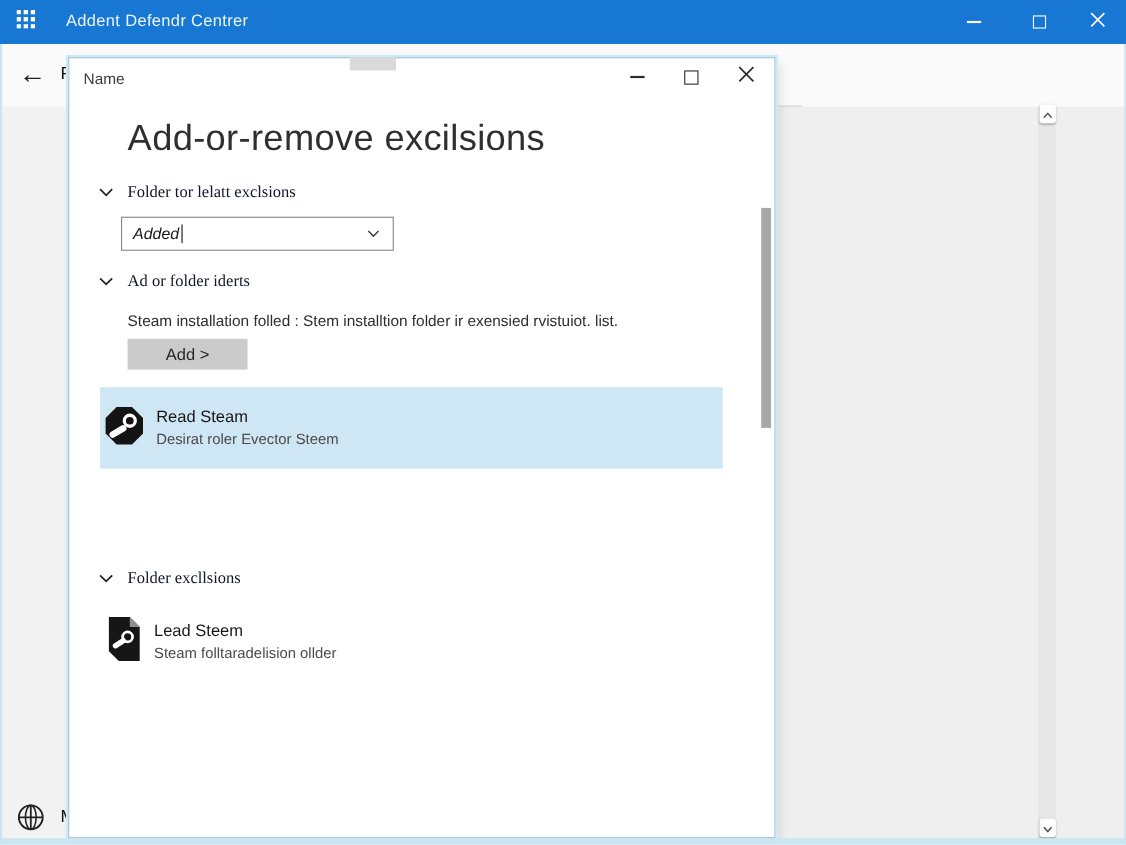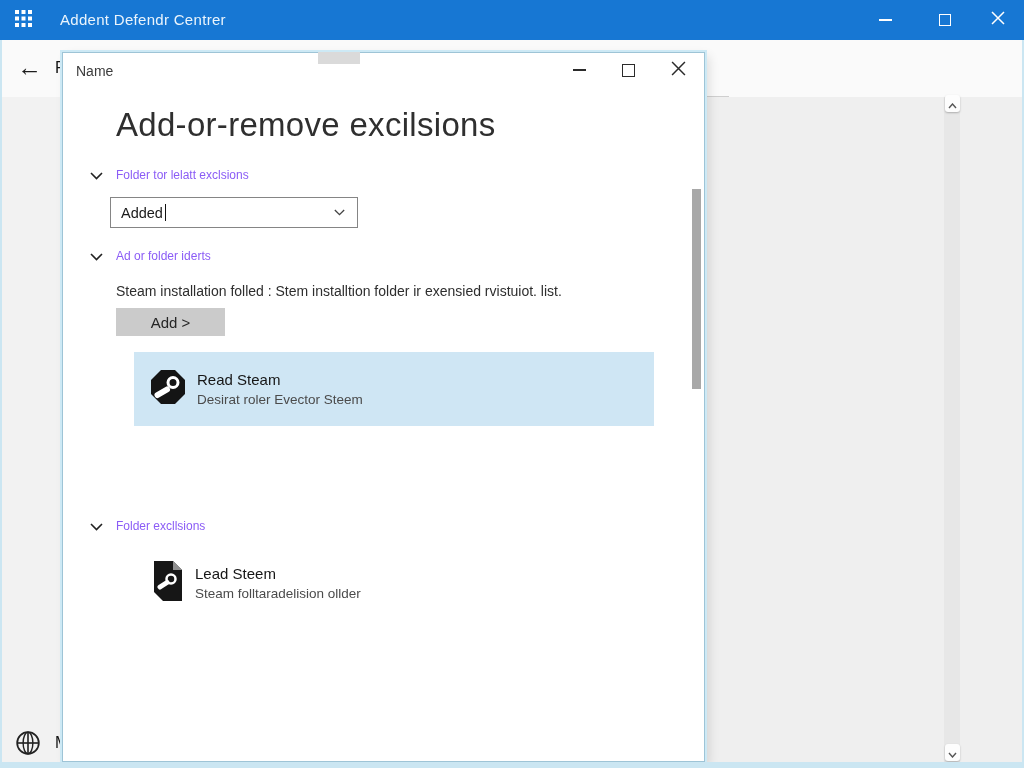--- a/index.html
+++ b/index.html
@@ -36,34 +36,34 @@
   
   .dialog { left:62px; top:52px; width:643px; height:710px; background:#ffffff;
             border:1px solid #9ec4d6; box-shadow:0 0 0 2px #cde9f5, 4px 4px 10px rgba(0,0,0,0.12); z-index:5; }
   .dlg-title { left:13px; top:10px; font-size:14px; color:#3c3c3c; }
   .dlg-btn { top:2px; width:40px; height:30px; display:flex; align-items:center; justify-content:center; cursor:pointer; }
   .dlg-min-bar { width:13px; height:1.5px; background:#2b2b2b; }
   .dlg-max-box { width:13px; height:13px; border:1.5px solid #2b2b2b; }
   .dlg-heading { left:53px; top:53px; font-size:33px; font-weight:300; color:#2f2f2f; letter-spacing:0.3px; }
 
   .sec-row { left:27px; display:flex; align-items:center; gap:13px; cursor:pointer; }
-  .sec-label { font-size:12px; color:#8b5cf6; }
+  .sec-label { font-size:15px; color:#0f172a;font-family:Liberation Serif, serif; }
 
   .combobox { left:47px; top:144px; width:248px; height:31px; border:1px solid #858585; background:#ffffff;
               display:flex; align-items:center; padding:0 12px 0 10px; cursor:pointer; }
-  .combo-value { font-size:14.5px; color:#1a1a1a; }
+  .combo-value { font-size:14.5px; color:#1a1a1a;font-style:italic; }
   .caret { width:1px; height:17px; background:#111; margin-left:2px; }
   .combo-chevron { margin-left:auto; display:flex; }
 
   .description { left:53px; top:230px; font-size:14px; color:#2e2e2e; }
   .add-button { left:53px; top:255px; width:109px; height:28px; background:#cbcbcb; border:none;
                 font-size:15px; color:#262626; display:flex; align-items:center; justify-content:center;
                 font-family:"Liberation Sans", sans-serif; cursor:pointer; }
 
-  .list-item { left:28px; width:520px; display:flex; align-items:center; padding-left:14px; gap:9px; cursor:pointer; background:#ffffff;margin-left:43px; }
+  .list-item { left:28px; width:566px; display:flex; align-items:center; padding-left:2px; gap:9px; cursor:pointer; background:#ffffff; }
   .list-item.selected { background:#cfe6f4; }
   .item-text { display:flex; flex-direction:column; gap:4px; }
   .item-title { font-size:15px; color:#161616; }
   .item-sub { font-size:13.5px; color:#4b4b4b; }
 
   .dlg-scroll-thumb { left:629px; top:136px; width:9px; height:200px; background:#a8a8a8; cursor:grab; }
 
   
   .artifact-rect { left:318px; top:52px; width:42px; height:12px; background:#dadada; z-index:6; }
   .frame { background:#cbe6f2; z-index:8; }

